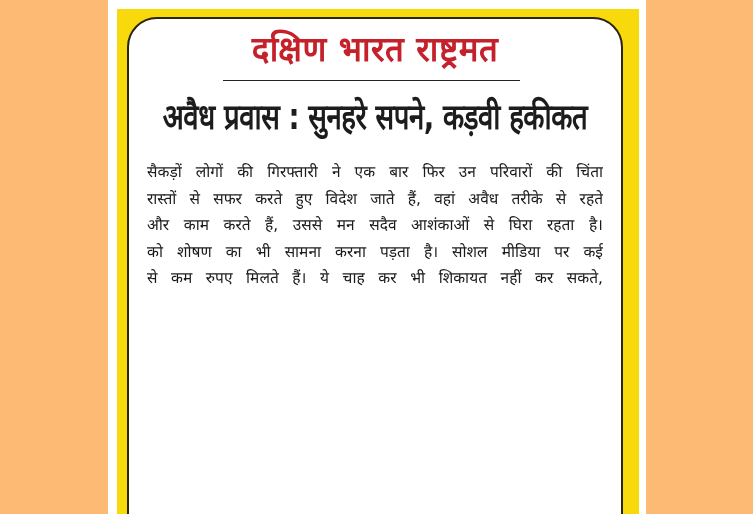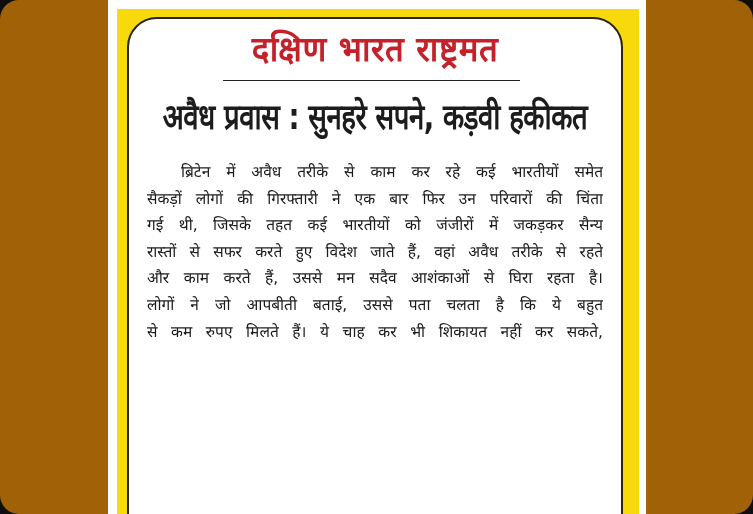--- a/index.html
+++ b/index.html
@@ -7,22 +7,21 @@
       padding: 0;
       width: 753px;
       height: 514px;
       overflow: hidden;
       background: #0e0e0e;
     }
     .stage {
       position: relative;
       width: 753px;
       height: 514px;
-      background: #a16207;
-      border-radius: 19px;
+      background: #fdba74;
     }
     .paper {
       position: absolute;
       left: 108px;
       top: 0;
       width: 538px;
       height: 514px;
       background: #ffffff;
     }
     .frame {
@@ -109,24 +108,22 @@
 <body>
 
 <div class="stage">
   <div class="paper">
     <div class="frame">
       <div class="panel">
         <div class="masthead">दक्षिण भारत राष्ट्रमत</div>
         <div class="divider"></div>
         <div class="headline">अवैध प्रवास : सुनहरे सपने, कड़वी हकीकत</div>
         <div class="body">
-          <span class="line first">ब्रिटेन में अवैध तरीके से काम कर रहे कई भारतीयों समेत</span>
           <span class="line">सैकड़ों लोगों की गिरफ्तारी ने एक बार फिर उन परिवारों की चिंता</span>
-          <span class="line">गई थी, जिसके तहत कई भारतीयों को जंजीरों में जकड़कर सैन्य</span>
           <span class="line">रास्तों से सफर करते हुए विदेश जाते हैं, वहां अवैध तरीके से रहते</span>
           <span class="line">और काम करते हैं, उससे मन सदैव आशंकाओं से घिरा रहता है।</span>
-          <span class="line">लोगों ने जो आपबीती बताई, उससे पता चलता है कि ये बहुत</span>
+          <span class="line">को शोषण का भी सामना करना पड़ता है। सोशल मीडिया पर कई</span>
           <span class="line">से कम रुपए मिलते हैं। ये चाह कर भी शिकायत नहीं कर सकते,</span>
         </div>
       </div>
     </div>
   </div>
 </div>
 
 </body></html>

